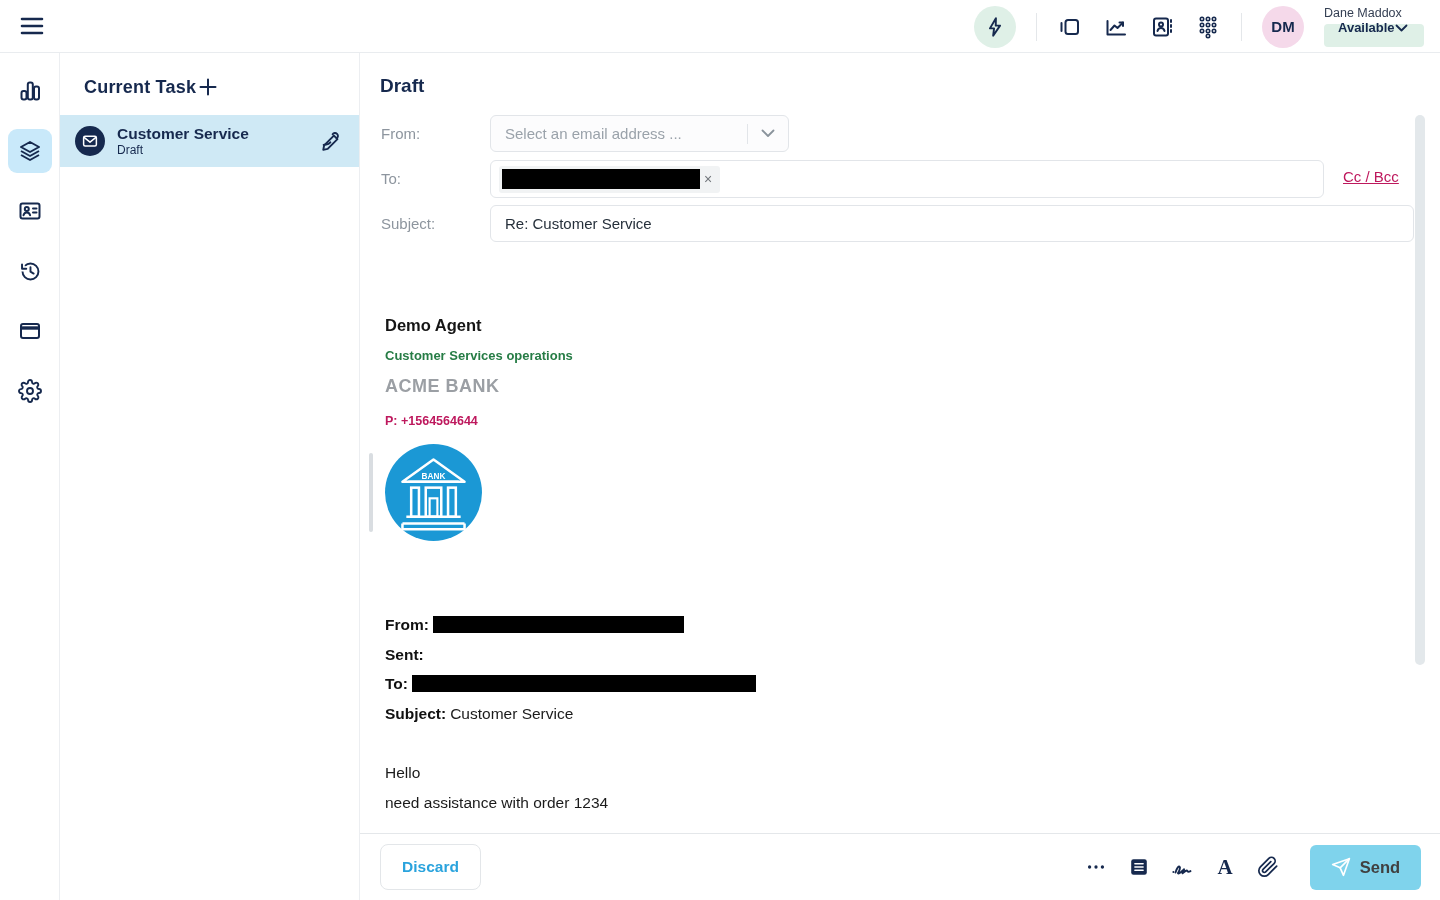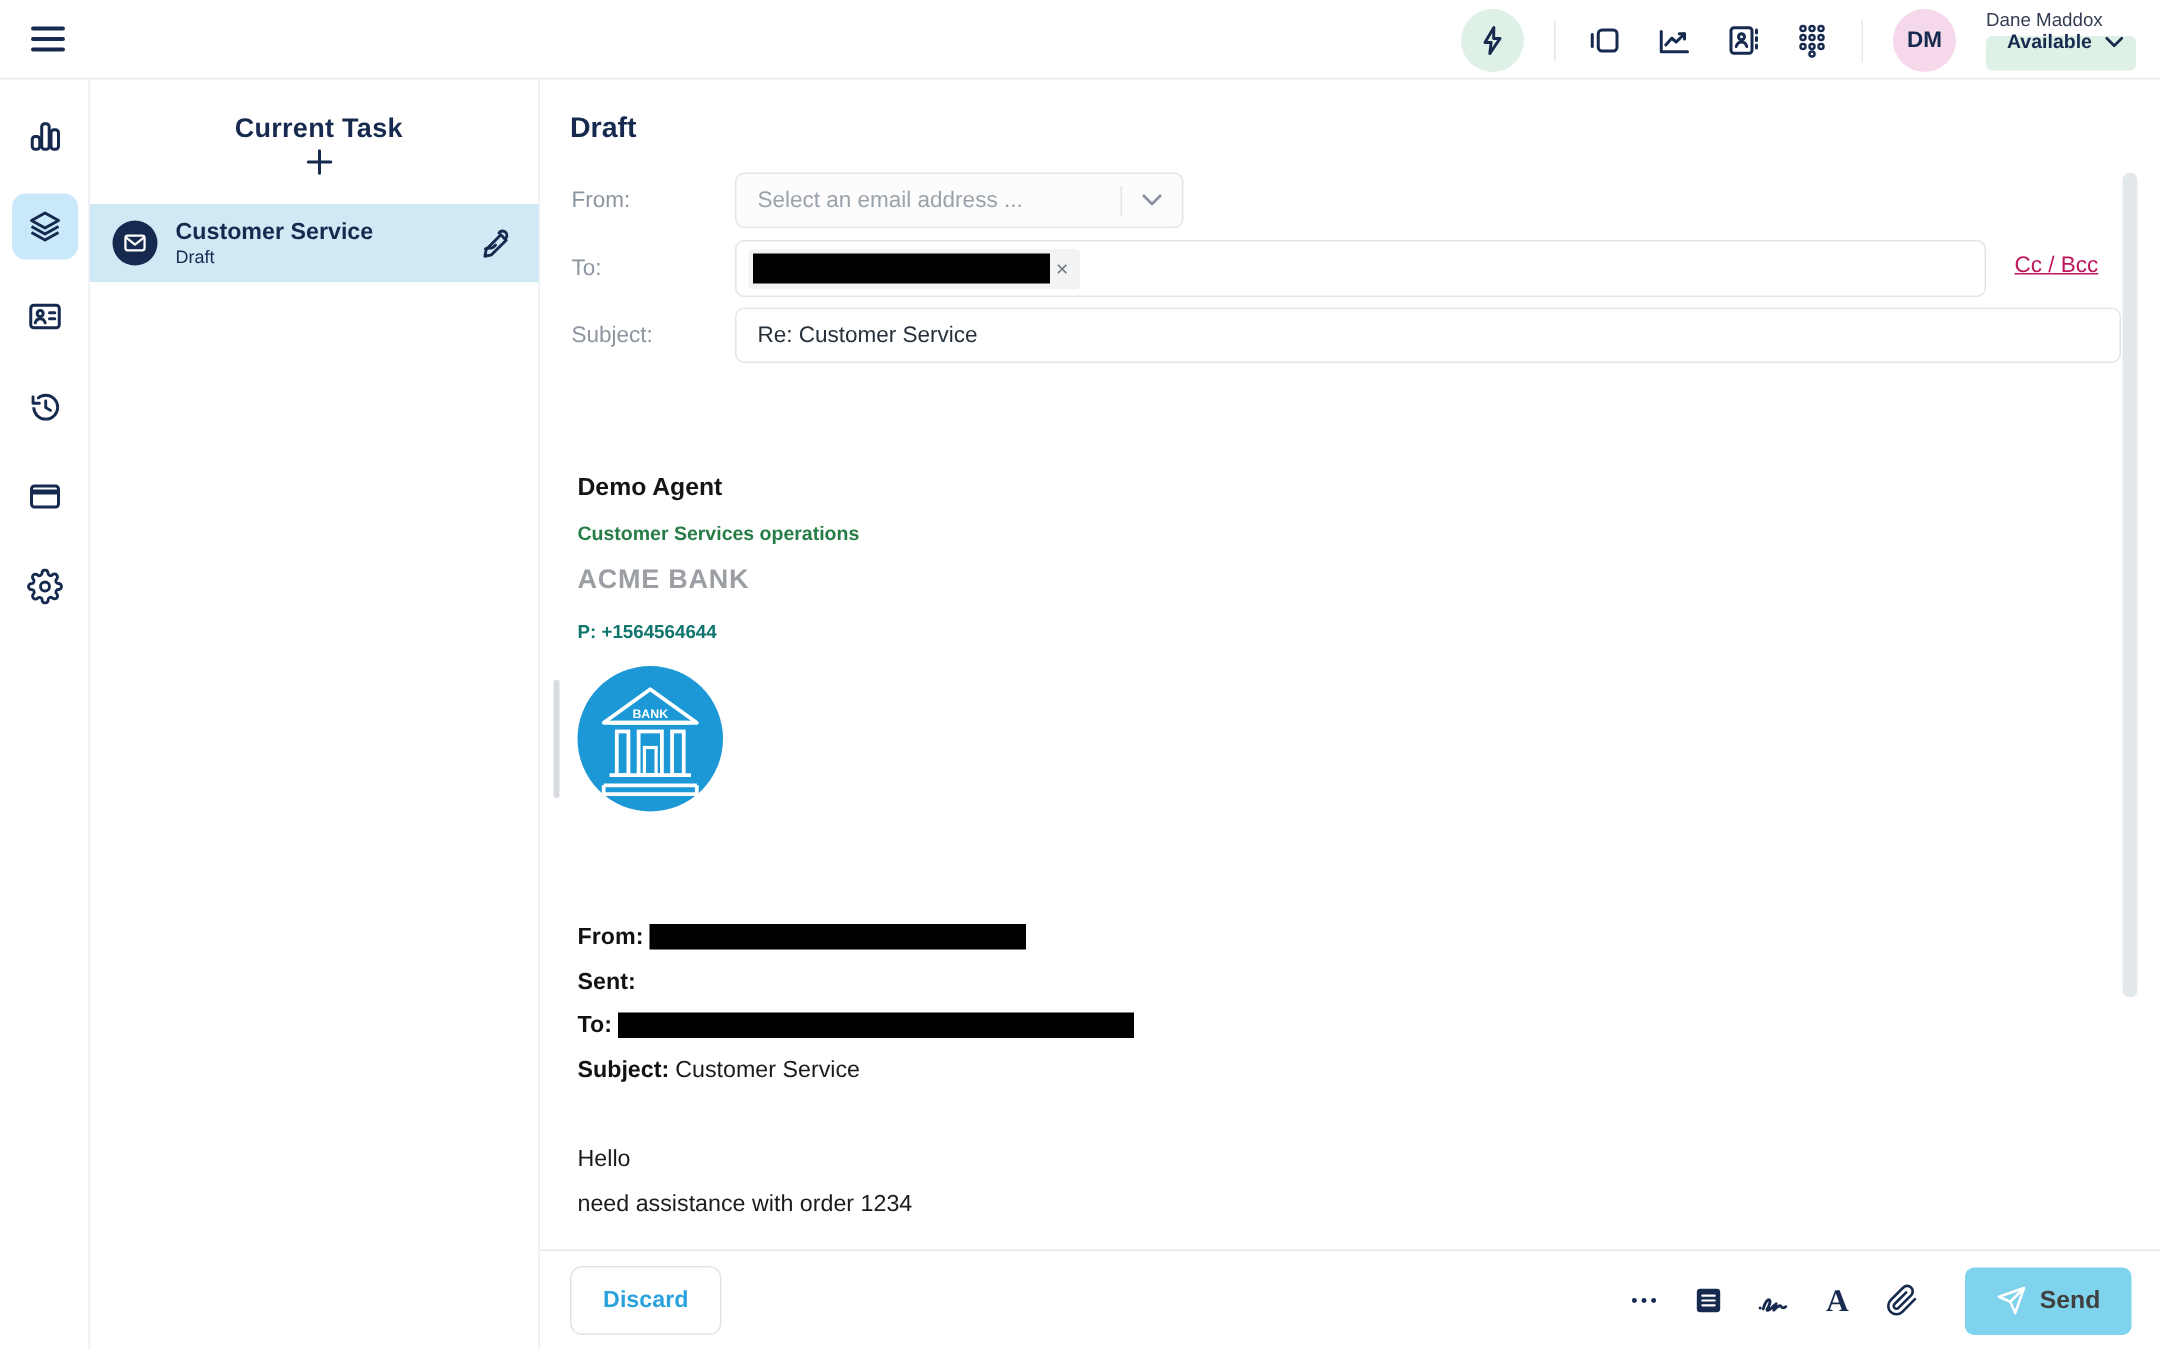--- a/index.html
+++ b/index.html
@@ -17,34 +17,34 @@
   .topbar-right { position:absolute; right:16px; top:0; height:53px; display:flex; align-items:center; gap:20px;}
   .circle-btn { width:42px; height:42px; border-radius:50%; background:#dff0e7; border:none;
     display:flex; align-items:center; justify-content:center; cursor:pointer;}
   .tb-sep { width:1px; height:28px; background:#e4e7ea; }
   .tb-icon { width:26px; height:26px; background:none; border:none; display:flex; align-items:center; justify-content:center; cursor:pointer; padding:0;}
   .avatar { width:42px; height:42px; border-radius:50%; background:#f5d9ea; color:#16294e;
     font-weight:bold; font-size:15px; display:flex; align-items:center; justify-content:center;}
   .user-block { display:flex; flex-direction:column; gap:4px; }
   .user-name { font-size:12.5px; color:#333e52; }
   .status-chip { background:#dff0e7; border:none; border-radius:4px; height:23px; min-width:100px;
-    display:flex; align-items:center; justify-content:space-between; padding:0 8px 16px 14px;
+    display:flex; align-items:center; padding:0 8px 16px 14px;
     font-size:13px; font-weight:bold; color:#16294e; cursor:pointer; font-family:inherit;}
 
   
   .rail { position:absolute; top:53px; left:0; width:60px; bottom:0; background:#fff;
     border-right:1px solid #eceef1; display:flex; flex-direction:column; align-items:center; z-index:4;}
   .rail-btn { width:44px; height:44px; border-radius:9px; background:none; border:none;
     display:flex; align-items:center; justify-content:center; cursor:pointer; margin-top:16px;}
   .rail-btn.selected { background:#c9e9fa; }
 
   
   .task-panel { position:absolute; top:53px; left:60px; width:300px; bottom:0; background:#fff;
     border-right:1px solid #eceef1; z-index:3;}
-  .task-head { display:flex; align-items:center; justify-content:flex-end; padding:22px 18px 16px 24px;flex-direction:column;}
+  .task-head { display:flex; align-items:center; justify-content:flex-start; padding:22px 18px 16px 24px;}
   .task-title { font-size:18px; font-weight:bold; color:#16294e; letter-spacing:.2px;}
   .icon-btn { background:none; border:none; cursor:pointer; padding:0; display:flex; align-items:center; justify-content:center;}
   .task-item { display:flex; align-items:center; background:#cfe9f5; height:52px; padding:0 16px 0 15px; cursor:pointer;}
   .task-avatar { width:30px; height:30px; border-radius:50%; background:#16294e; display:flex; align-items:center; justify-content:center; flex:none;}
   .task-texts { margin-left:12px; flex:1; }
   .task-item-title { font-size:15.5px; font-weight:bold; color:#16294e; line-height:1.15;}
   .task-item-sub { font-size:12px; color:#16294e; margin-top:1px;}
 
   
   .main { position:absolute; top:53px; left:360px; width:1080px; bottom:0; background:#fff;}
@@ -67,21 +67,21 @@
   .subject-field { position:absolute; left:130px; top:152px; width:924px; height:37px;
     border:1px solid #e2e5e9; border-radius:6px; background:#fff; font-family:inherit;
     font-size:15px; color:#26303b; padding:16px 14px; outline:none;}
 
   .scroll-thumb { position:absolute; right:15px; top:62px; width:10px; height:550px; border-radius:6px; background:#e3e8eb; cursor:grab;}
 
   .compose { position:absolute; left:25px; top:263px; width:900px;}
   .sig-name { font-size:16.5px; font-weight:bold; color:#151515; margin-bottom:13px;}
   .sig-role { font-size:13px; font-weight:bold; color:#267c45; margin-bottom:13px;}
   .sig-company { font-size:18px; font-weight:bold; color:#9b9fa4; letter-spacing:.5px; margin-bottom:17px;}
-  .sig-phone { font-size:12.5px; font-weight:bold; color:#0f766e; margin-bottom:16px;}
+  .sig-phone { font-size:12.5px; font-weight:bold; color:#be185d; margin-bottom:16px;}
   .sig-logo { width:97px; height:97px; border-radius:50%; background:#1b98d5; display:flex; align-items:center; justify-content:flex-end;}
   .drag-handle { position:absolute; left:9px; top:400px; width:4px; height:79px; border-radius:3px; background:#d9dde1; cursor:ns-resize;}
 
   .quoted { position:absolute; left:25px; top:557px; font-size:15.5px; color:#1b1b1b; line-height:29.5px;}
   .quoted b { color:#111; }
   .q-line { white-space:nowrap; display:flex; align-items:center; gap:4px;}
   .spacer-30 { height:30px; }
 
   
   .bottom-bar { position:absolute; left:0; right:0; bottom:0; height:67px; background:#fff;

